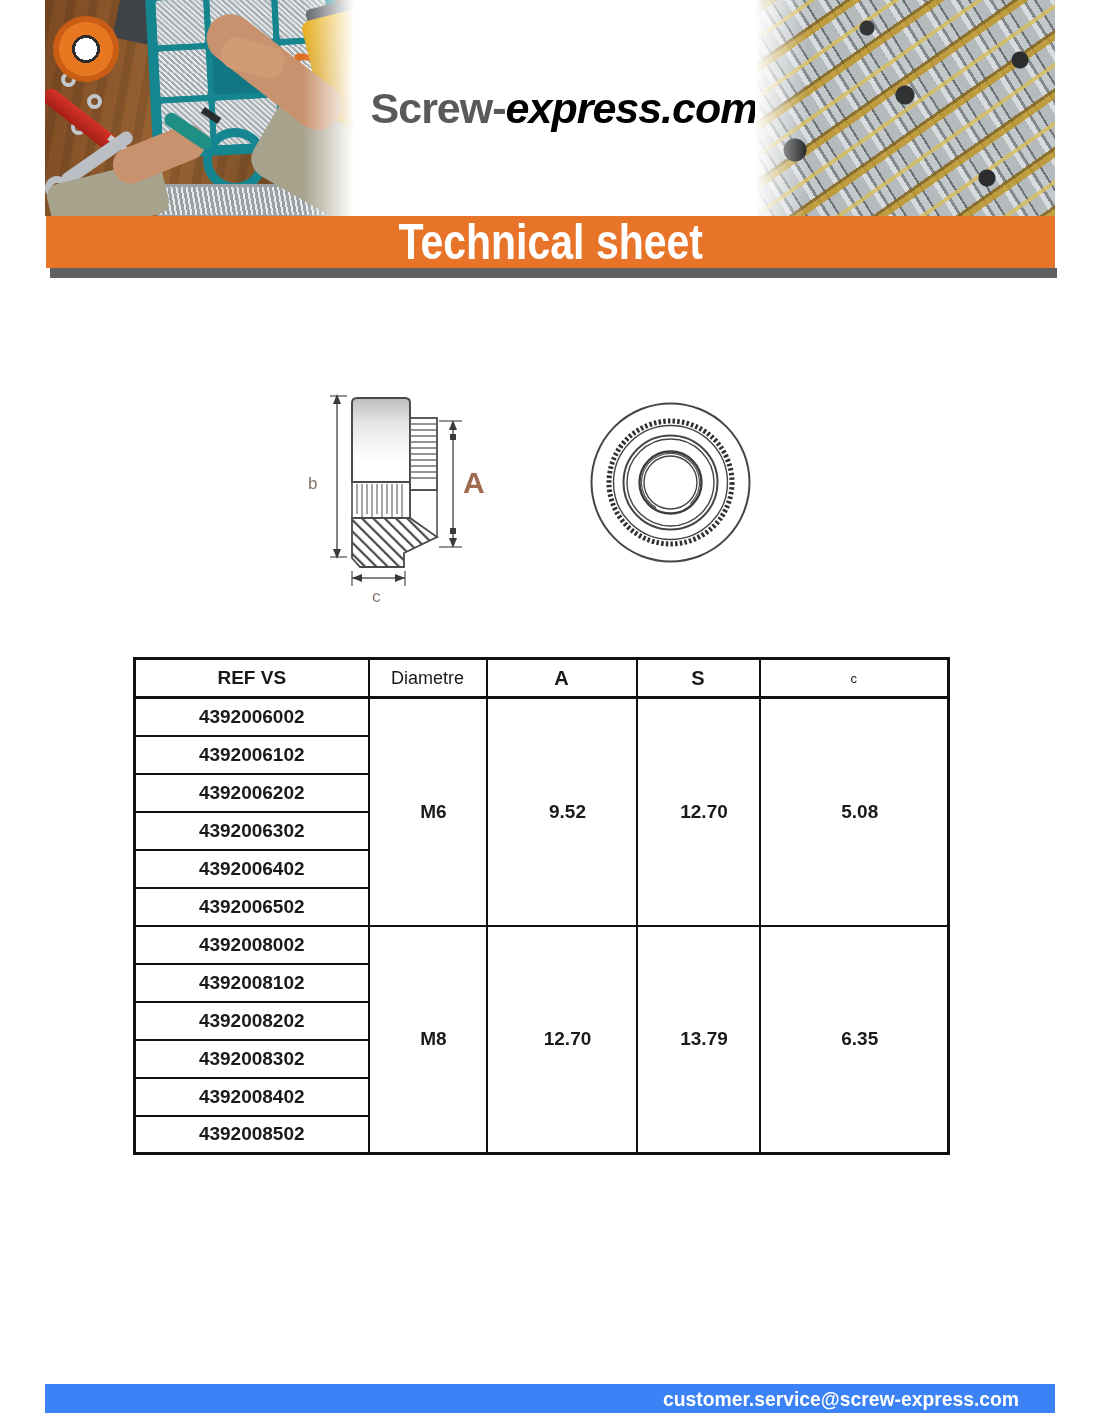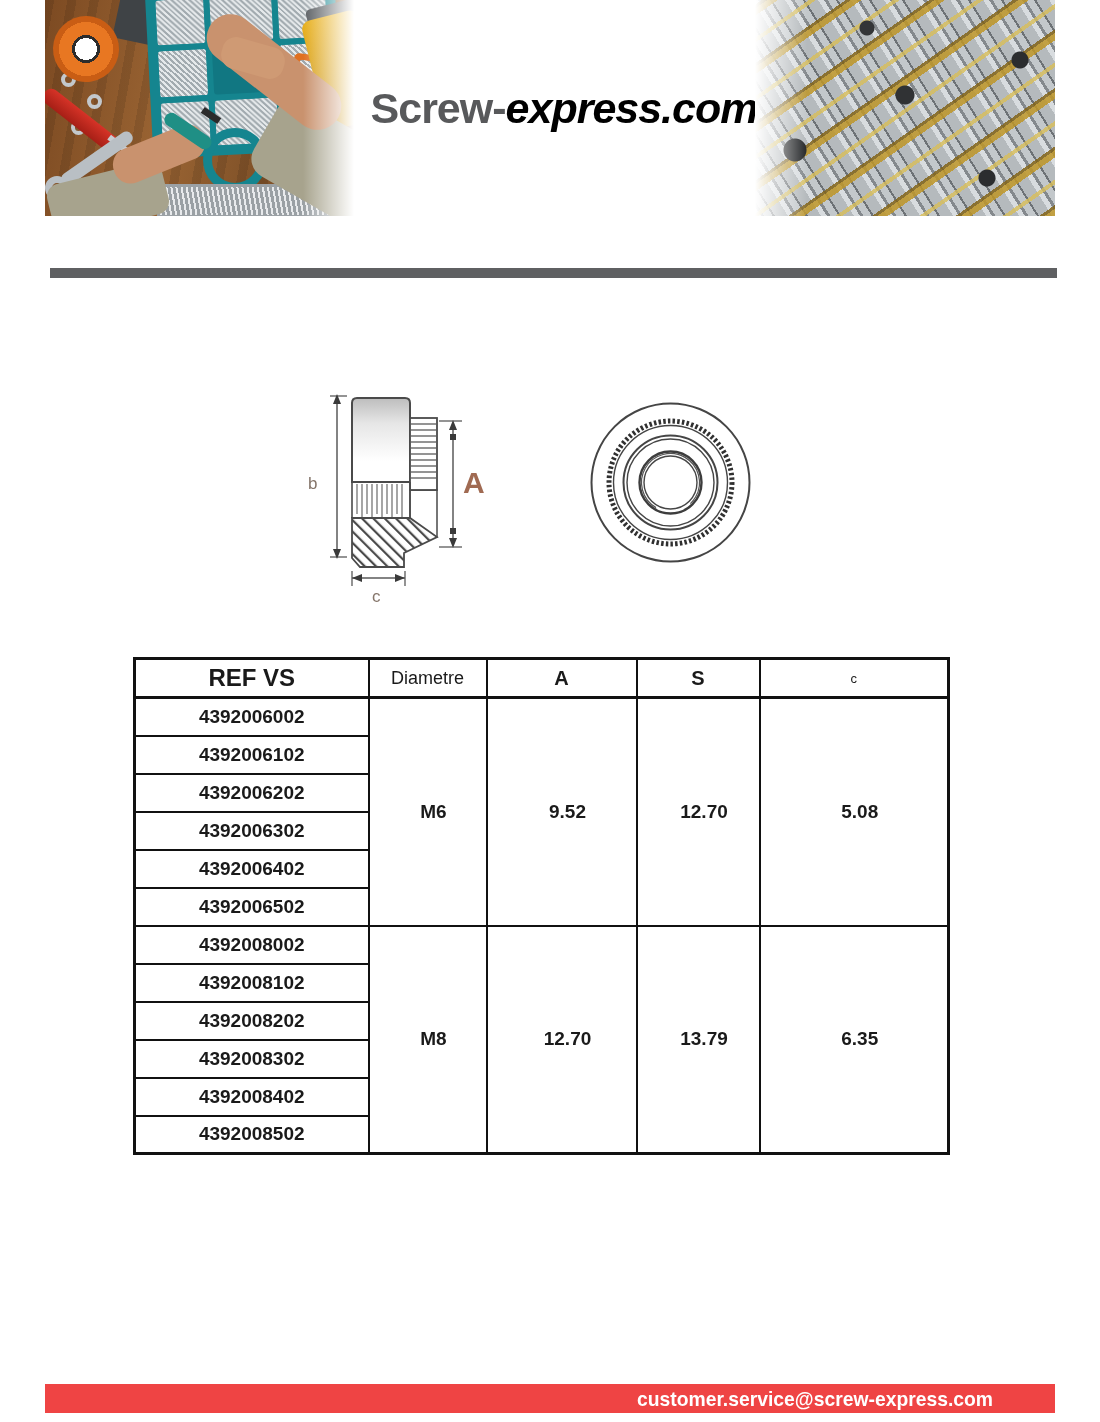--- a/index.html
+++ b/index.html
@@ -75,30 +75,30 @@
   
   .side-view { position:absolute; left:300px; top:390px; width:195px; height:220px; }
   .top-view  { position:absolute; left:588px; top:400px; width:165px; height:165px; }
 
   
   .spec-table { position:absolute; left:133px; top:657px; border-collapse:collapse; table-layout:fixed; width:814px;
                 border:3px solid #111; }
   .spec-table th, .spec-table td { border:2px solid #111; text-align:center; vertical-align:middle; background:#fff; color:#1a1a1a; }
   .spec-table th { height:39px; border-bottom:3px solid #111; }
   .spec-table td { height:38px; }
-  .th-ref { font-size:24px; font-weight:bold; }
+  .th-ref { font-size:19px; font-weight:bold; }
   .th-dia { font-size:18px; font-weight:normal; }
   .th-as  { font-size:20px; font-weight:bold; }
   .th-c   { font-size:13px; font-weight:normal; }
   .td-ref { font-size:19px; font-weight:bold; letter-spacing:0px;margin-left:43px; }
   .td-val { font-size:19px; font-weight:bold;padding-left:12px; }
 
   
-  .footer-bar { position:absolute; left:45px; top:1384px; width:1010px; height:29px; background:#ef4444;
-                display:flex; align-items:center; justify-content:flex-end; padding-right:62px; }
+  .footer-bar { position:absolute; left:45px; top:1384px; width:1010px; height:29px; background:#3b82f6;
+                display:flex; align-items:center; justify-content:flex-end; padding-right:36px; }
   .footer-email { color:#fff; font-weight:bold; font-size:21px; display:inline-block; transform:scaleX(.92); transform-origin:right center; }
 </style>
 </head>
 <body>
 
 <div class="page">
 
   <div class="photo photo-left">
     <div class="pl-wood"></div>
     <div class="pl-sand"></div>
@@ -149,20 +149,23 @@
     <div class="logo-text"><span class="brand1">Screw-</span><span class="brand2">express.com</span></div>
   </div>
 
   <div class="photo photo-right">
     <div class="pr-base"></div>
     <div class="pr-gold"></div>
     <div class="pr-spots"></div>
     <div class="pr-fade"></div>
   </div>
 
+  <div class="banner">
+    <span class="banner-title">Technical sheet</span>
+  </div>
   <div class="gray-bar"></div>
 
   <svg class="side-view" viewBox="0 0 195 220">
     <defs>
       <linearGradient id="headGrad" x1="0" y1="0" x2="0" y2="1">
         <stop offset="0" stop-color="#bdbdbd"></stop>
           <stop offset="0.3" stop-color="#e6e6e6"></stop>
           <stop offset="0.75" stop-color="#ffffff"></stop>
       </linearGradient>
       <pattern id="hatch" width="8" height="8" patternUnits="userSpaceOnUse" patternTransform="rotate(-45)">

